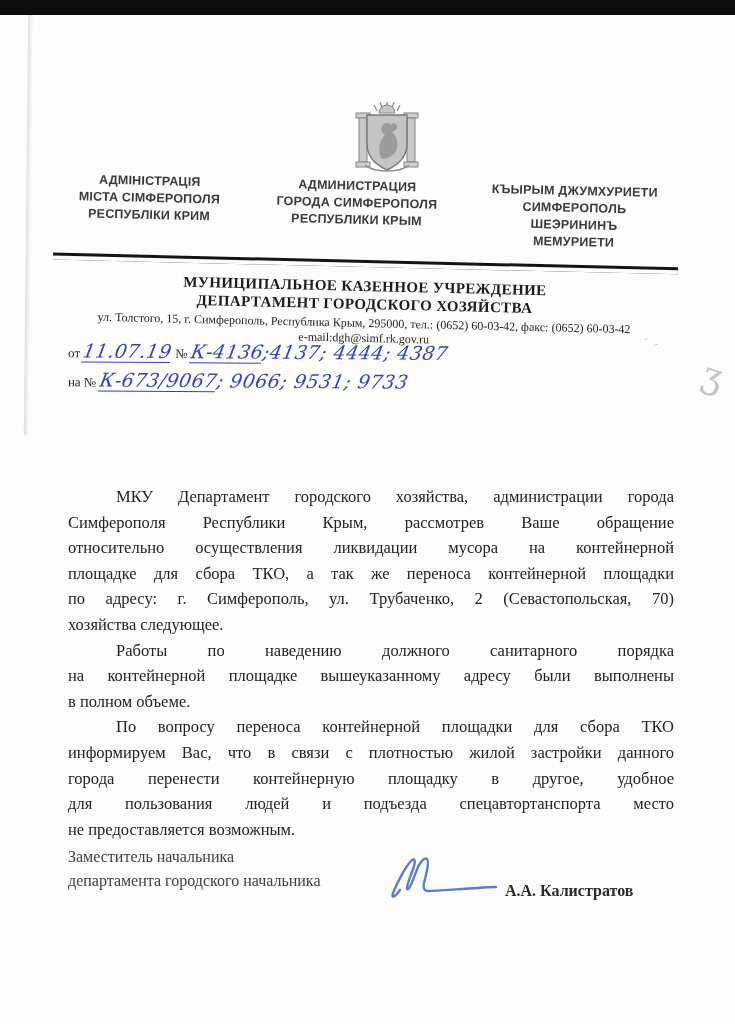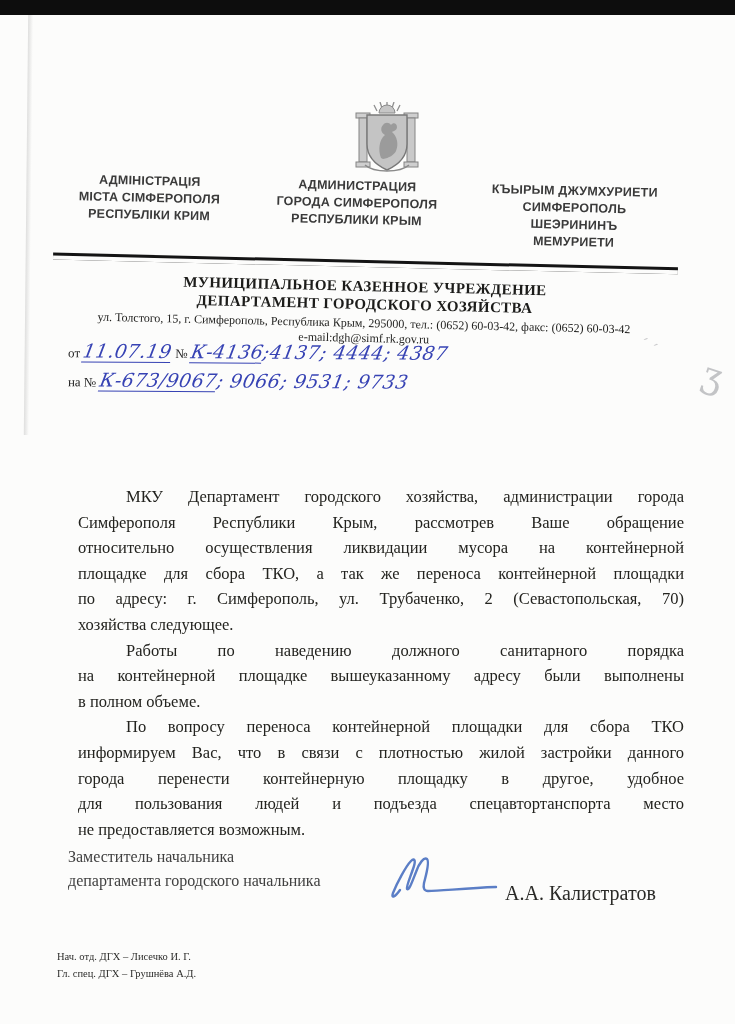--- a/index.html
+++ b/index.html
@@ -25,28 +25,28 @@
   #address{margin-top:3px;text-align:center;font-size:12px;color:#1f1f1d;}
   #email{text-align:center;font-size:12px;color:#1f1f1d;}
   
   #refs{position:absolute;left:68px;top:341px;width:480px;transform:rotate(.4deg);font-size:13px;color:#222;}
   .refline{height:29px;white-space:nowrap;}
   .hand{display:inline-block;font-family:"DejaVu Serif",serif;font-style:italic;font-size:19px;
         color:#3743b4;transform:skewX(-10deg);letter-spacing:.5px;}
   .u{border-bottom:1.6px solid #3743b4;}
   .lbl{display:inline-block;}
   
-  #body-text{position:absolute;left:78px;top:484px;width:606px;font-size:16.5px;line-height:25.6px;color:#23231f;}
+  #body-text{position:absolute;left:68px;top:484px;width:606px;font-size:16.5px;line-height:25.6px;color:#23231f;}
   .para .line{text-align:justify;text-align-last:justify;}
   .para .line.first{padding-left:48px;}
   .para .line.last{text-align-last:left;}
   
   #sig-pos{position:absolute;left:68px;top:845px;font-size:16px;line-height:24px;color:#404040;}
   #sig-svg{position:absolute;left:388px;top:850px;width:115px;height:52px;}
-  #sig-name{position:absolute;left:505px;top:882px;font-size:20px;color:#2a2a27;}
+  #sig-name{position:absolute;left:505px;top:882px;font-size:16px;color:#2a2a27;font-weight:bold;}
   
   #footer{position:absolute;left:57px;top:948px;font-size:10.5px;line-height:17px;color:#2d2d2b;}
 </style>
 </head>
 <body>
 
 <div id="page">
 
   <div id="top-strip"></div>
   <div id="left-edge"></div>
@@ -140,18 +140,14 @@
     <div>Заместитель начальника</div>
     <div>департамента городского начальника</div>
   </div>
   <div id="sig-svg">
     <svg viewBox="0 0 115 52" width="115" height="52">
       <path d="M12 40 C7 47 3 49 5 43 C9 33 18 16 23 11 C27 7 28 11 25 19 C22 28 18 37 19 39 C21 41 24 32 28 22 C31 13 36 7 39 9 C42 12 38 25 36 33 C35 38 36 41 40 41 C52 41 78 38 108 37" stroke="#5b7ec6" fill="none" stroke-width="2.4" stroke-linecap="round"></path>
     </svg>
   </div>
   <div id="sig-name">А.А. Калистратов</div>
 
-  <div id="footer">
-    <div>Нач. отд. ДГХ – Лисечко И. Г.</div>
-    <div>Гл. спец. ДГХ – Грушнёва А.Д.</div>
-  </div>
 
 </div>
 
 </body></html>

